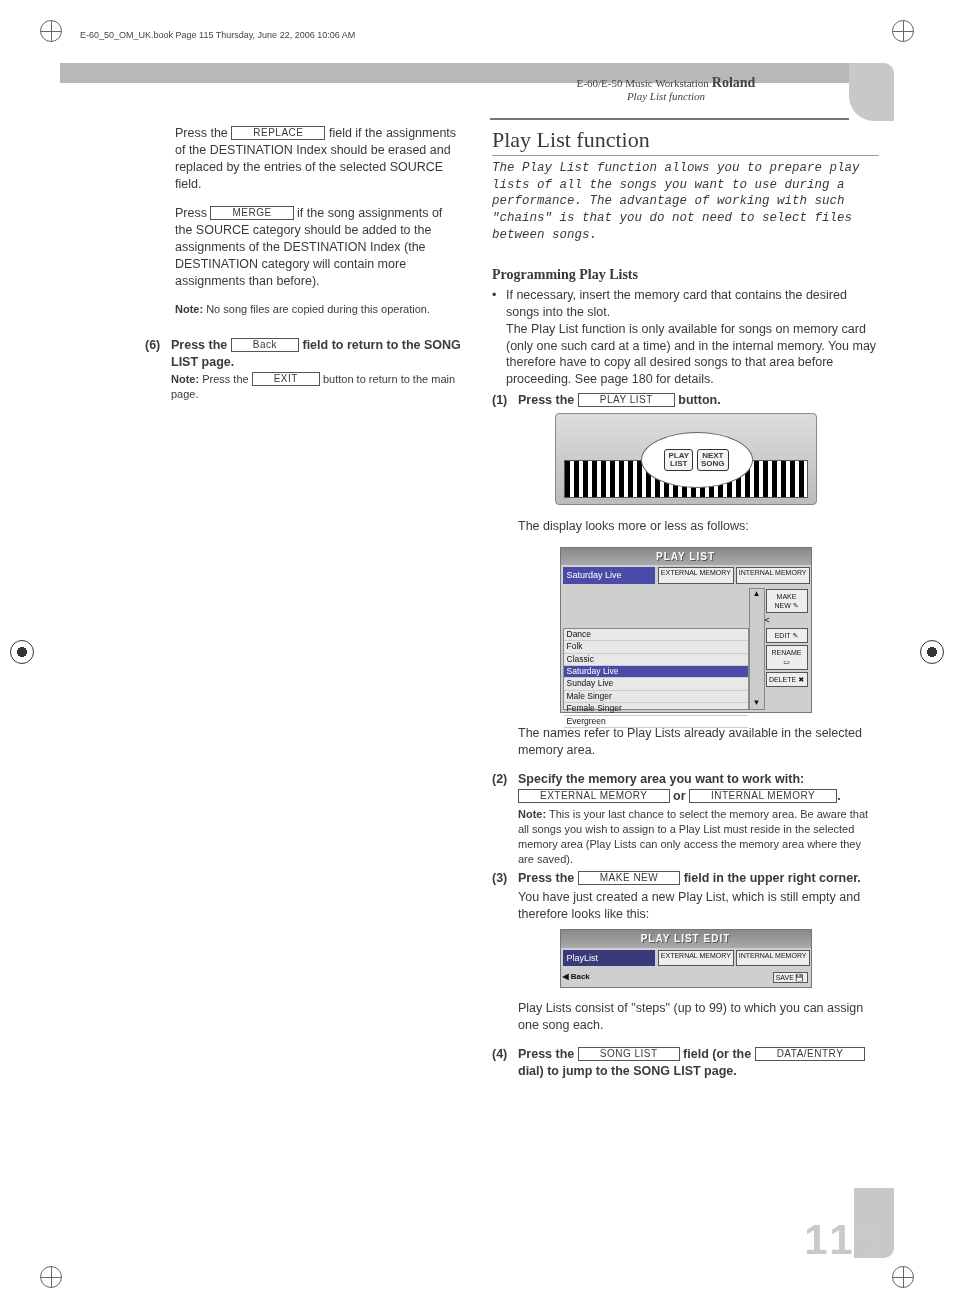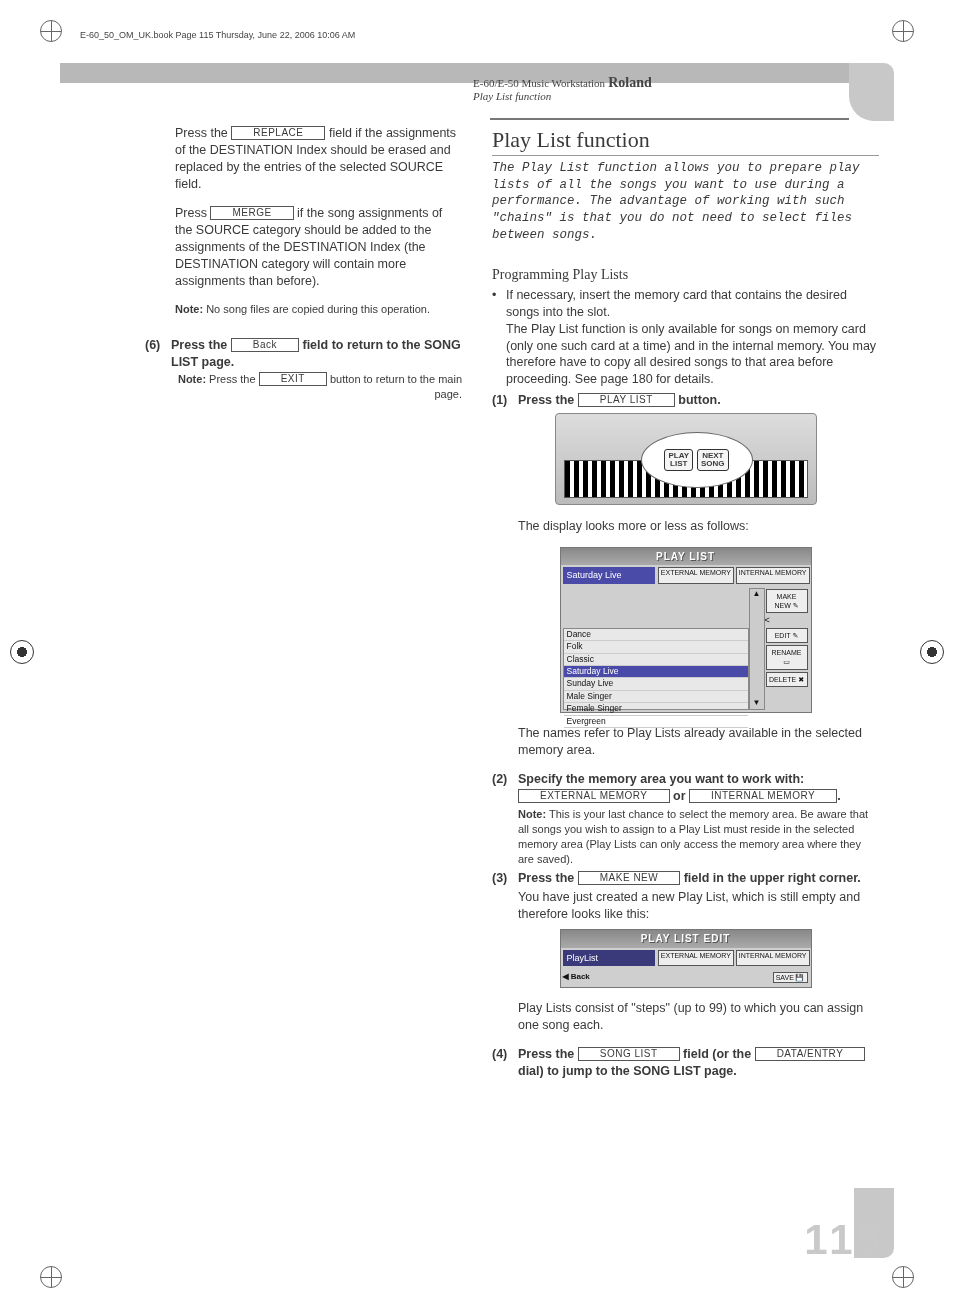--- a/index.html
+++ b/index.html
@@ -64,23 +64,23 @@
     position: absolute;
     top: 63px;
     left: 60px;
     right: 105px;
     height: 20px;
     background: #b8b8b8;
   }
   .header-block {
     position: absolute;
     top: 75px;
-    right: 81px;
+    right: 88px;
     width: 400px;
-    text-align: left;
+    text-align: center;
     font-size: 11px;
     color: #444;
   }
   .header-block .prod { font-family: Georgia, serif; }
   .header-block .brand { font-weight: bold; font-family: Georgia, serif; font-size: 14px; }
   .header-block .sub { font-style: italic; font-family: Georgia, serif; font-size: 11px; display:block; margin-top:-1px;}
   .header-tab {
     position: absolute;
     top: 63px;
     right: 60px;
@@ -98,21 +98,21 @@
     margin: 0 0 2px 0;
     border-bottom: 1px solid #999;
   }
   .intro {
     font-style: italic;
     font-family: Liberation Mono, monospace;
     margin: 4px 0 22px 0;
   }
   .sub-title {
     font-family: Georgia, serif;
-    font-weight: normal;
+    font-weight: bold;
     font-size: 14px;
     margin: 6px 0 2px 0;
   }
   .boxed {
     display: inline-block;
     border: 1px solid #555;
     padding: 0 21px;
     font-size: 10px;
     letter-spacing: 0.5px;
     font-family: Arial, sans-serif;
@@ -326,21 +326,21 @@
       </p>
       <p class="note">
         <span class="nl">Note:</span><span> No song files are copied during this operation.</span>
       </p>
     </div>
 
     <div class="step" style="margin-top:20px; margin-left:70px;">
       <div class="num">(6)</div>
       <div class="body bold">
         <span>Press the </span><span class="boxed" style="font-weight:normal">Back</span><span> field to return to the SONG LIST page.</span>
-        <div class="note" style="font-weight:normal; margin-top:2px;text-align:right;">
+        <div class="note" style="font-weight:normal; margin-top:2px;">
           <span class="nl">Note:</span><span> Press the </span><span class="boxed">EXIT</span><span> button to return to the main page.</span>
         </div>
       </div>
     </div>
   </div>
 
   <div class="col">
     <div class="right-col-content">
       <h2 class="section-title">Play List function</h2>
       <p class="intro">The Play List function allows you to prepare play lists of all the songs you want to use during a performance. The advantage of working with such "chains" is that you do not need to select files between songs.</p>

